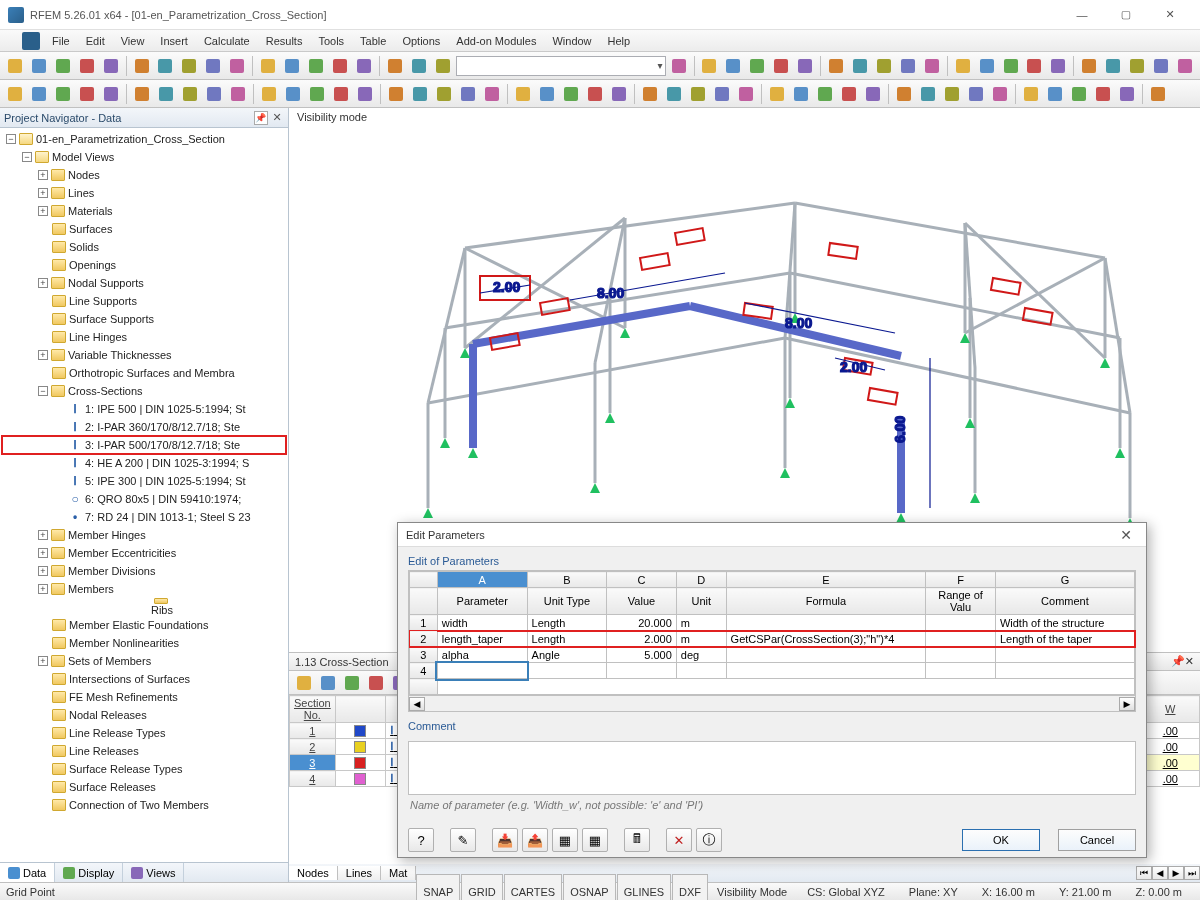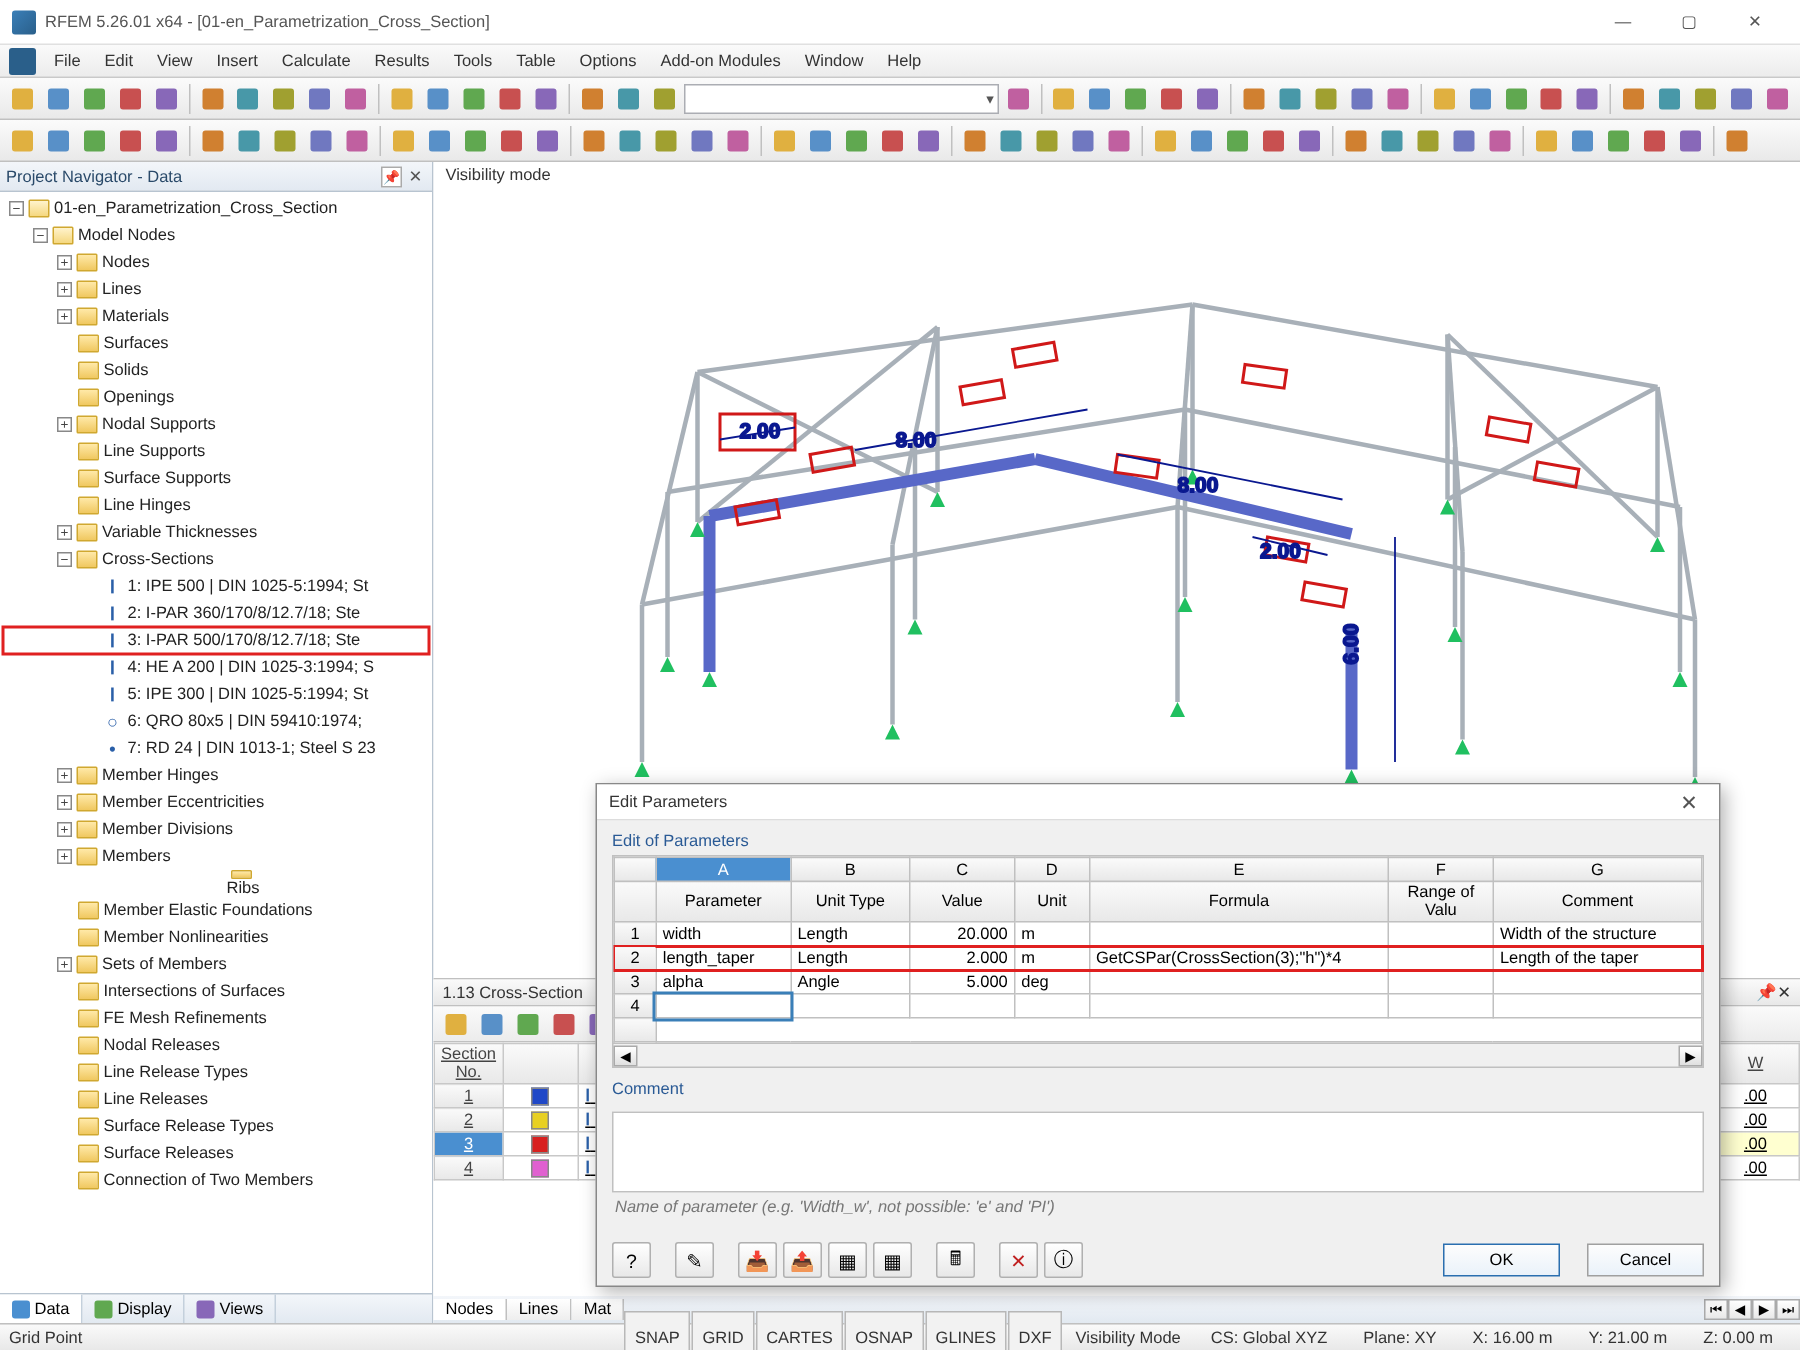--- a/index.html
+++ b/index.html
@@ -2,21 +2,21 @@
 <html><head>
 <meta charset="utf-8">
 <style>
 * { margin:0; padding:0; box-sizing:border-box; font-family:"Segoe UI",Tahoma,sans-serif; font-size:11px; }
 body { background:#f0f0f0; width:1200px; height:900px; overflow:hidden; position:relative; }
 .titlebar { height:30px; background:#fff; border-bottom:1px solid #e0e0e0; display:flex; align-items:center; padding:0 8px; }
 .titlebar .appicon { width:16px; height:16px; background:linear-gradient(135deg,#3a7fb8,#2a5f8a); border-radius:2px; margin-right:6px; }
 .titlebar .title { color:#555; flex:1; }
 .winbtns { display:flex; gap:0; }
 .winbtn { width:44px; height:28px; display:flex; align-items:center; justify-content:center; color:#555; cursor:pointer; }
-.menubar { height:22px; background:linear-gradient(#fafafa,#ececec); border-bottom:1px solid #c9c9c9; display:flex; align-items:center; padding-left:4px; }
+.menubar { height:22px; background:linear-gradient(#fafafa,#ececec); border-bottom:1px solid #c9c9c9; display:flex; align-items:center; padding-left:20px; }
 .menubar .micon { width:18px; height:18px; background:#2a5f8a; margin:0 4px 0 2px; border-radius:2px; }
 .menubar span { padding:2px 8px; color:#333; cursor:pointer; }
 .toolbar { height:28px; background:linear-gradient(#fbfbfb,#e9e9e9); border-bottom:1px solid #c0c0c0; display:flex; align-items:center; padding:0 4px; gap:2px; overflow:hidden; }
 .tbtn { width:22px; height:22px; border:1px solid transparent; border-radius:2px; display:flex; align-items:center; justify-content:center; cursor:pointer; font-size:12px; }
 .tbtn .ic { width:14px; height:14px; border-radius:2px; }
 .tsep { width:1px; height:20px; background:#c0c0c0; margin:0 2px; }
 .combo { height:20px; border:1px solid #abadb3; background:#fff; min-width:210px; display:flex; align-items:center; justify-content:flex-end; padding:0 2px; }
 .combo .dd { font-size:10px; color:#555; }
 .main { position:absolute; top:108px; left:0; right:0; bottom:18px; display:flex; }
 .nav { width:289px; background:#fafafa; border-right:1px solid #b8c4d0; display:flex; flex-direction:column; }
@@ -412,21 +412,21 @@
     </div>
     <div class="tree" id="tree">
         <div class="tnode" style="padding-left: 4px;">
           <div class="exp">−</div>
           <div class="fic open"></div>
           <span class="lbl">01-en_Parametrization_Cross_Section</span>
         </div>
         <div class="tnode" style="padding-left: 20px;">
           <div class="exp">−</div>
           <div class="fic open"></div>
-          <span class="lbl">Model Nodes</span>
+          <span class="lbl">Model Views</span>
         </div>
         <div class="tnode" style="padding-left: 36px;">
           <div class="exp">+</div>
           <div class="fic"></div>
           <span class="lbl">Nodes</span>
         </div>
         <div class="tnode" style="padding-left: 36px;">
           <div class="exp">+</div>
           <div class="fic"></div>
           <span class="lbl">Lines</span>
@@ -468,20 +468,25 @@
         </div>
         <div class="tnode" style="padding-left: 36px;">
           <div class="expsp"></div>
           <div class="fic"></div>
           <span class="lbl">Line Hinges</span>
         </div>
         <div class="tnode" style="padding-left: 36px;">
           <div class="exp">+</div>
           <div class="fic"></div>
           <span class="lbl">Variable Thicknesses</span>
+        </div>
+        <div class="tnode" style="padding-left: 36px;">
+          <div class="expsp"></div>
+          <div class="fic"></div>
+          <span class="lbl">Orthotropic Surfaces and Membra</span>
         </div>
         <div class="tnode" style="padding-left: 36px;">
           <div class="exp">−</div>
           <div class="fic"></div>
           <span class="lbl">Cross-Sections</span>
         </div>
         <div class="tnode" style="padding-left: 52px;">
           <div class="expsp"></div>
           <div class="ibeam">Ⅰ</div>
           <span class="lbl">1: IPE 500 | DIN 1025-5:1994; St</span>

